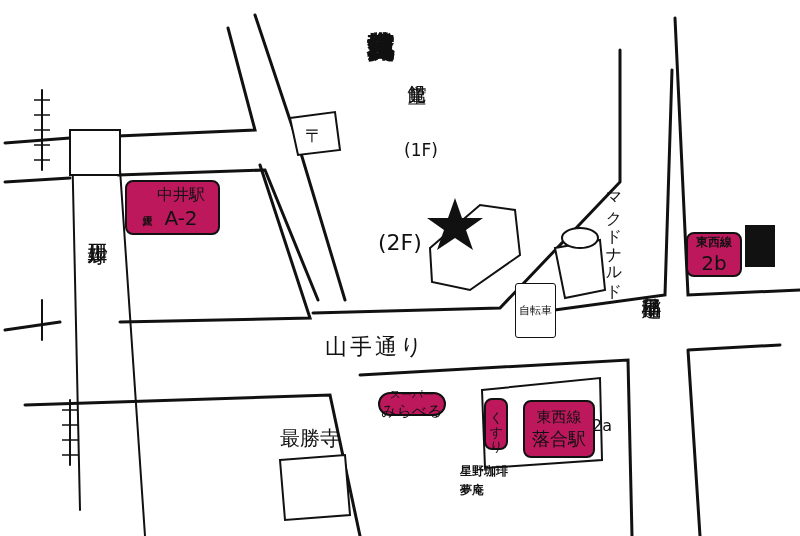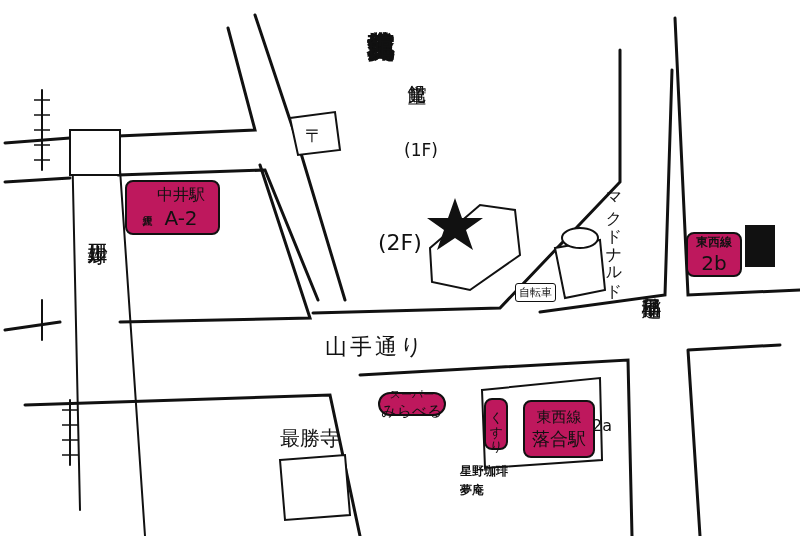--- a/index.html
+++ b/index.html
@@ -1,21 +1,21 @@
 <!DOCTYPE html>
 <html><head>
 <meta charset="utf-8">
 <style>
   html,body{margin:0;padding:0;background:#fff;}
   #map{position:relative;width:800px;height:536px;overflow:hidden;background:#fff;font-family:"DejaVu Sans",sans-serif;color:#111;}
   svg.roads{position:absolute;left:0;top:0;}
   .lbl{position:absolute;color:#111;line-height:1;}
   .vert{writing-mode:vertical-rl;text-orientation:upright;}
   .box{position:absolute;border:2px solid #111;border-radius:8px;background:#be185d;box-sizing:border-box;display:flex;flex-direction:column;align-items:center;justify-content:center;}
-  .tag{position:absolute;border:1.5px solid #111;background:#fff;border-radius:3px;font-size:11px;padding:1px 3px;}
+  .tag{position:absolute;border:1.5px solid #111;background:#fff;border-radius:3px;font-size:11px;padding:19px 3px;}
 </style>
 </head>
 <body>
 
 <div id="map">
   <svg class="roads" width="800" height="536" viewBox="0 0 800 536">
     <g stroke="#111" stroke-width="3" fill="none" stroke-linecap="round">
 
       <path d="M5 143 L70 138 M118 136 L255 130 L228 28"></path>
       <path d="M5 182 L70 178 M118 175 L265 170 L318 300"></path>

